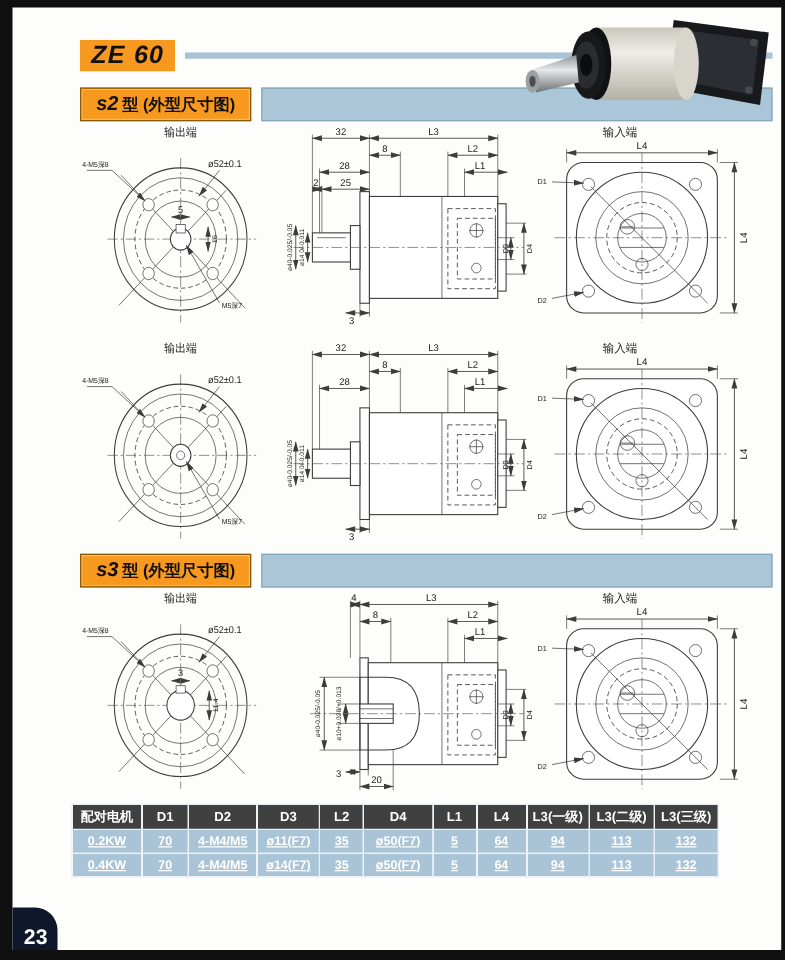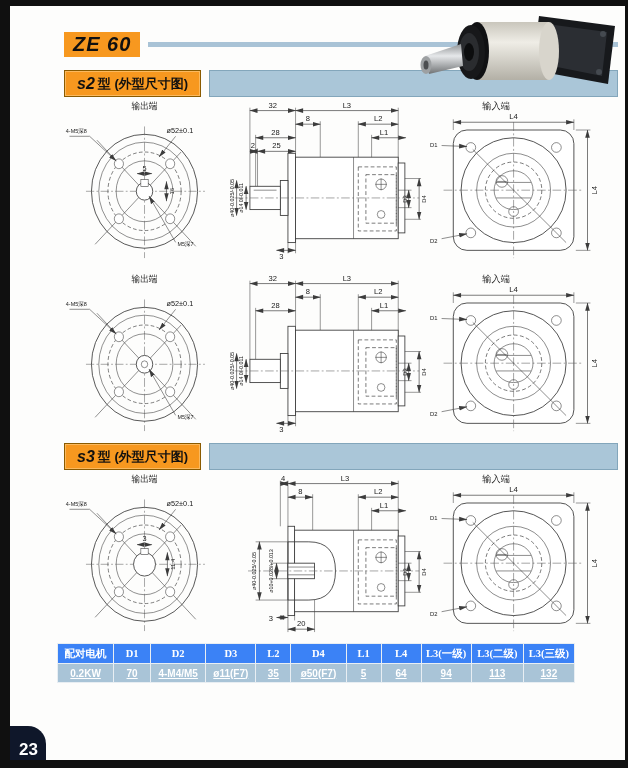--- a/index.html
+++ b/index.html
@@ -34,21 +34,21 @@
   .dsh{fill:none;stroke:#3c3c3c;stroke-width:0.7;stroke-dasharray:4 2.5;}
   .cl{fill:none;stroke:#666;stroke-width:0.6;stroke-dasharray:9 2.5 2 2.5;}
   .dim{fill:none;stroke:#3c3c3c;stroke-width:0.7;marker-start:url(#as);marker-end:url(#ae);}
   .ldr{marker-end:url(#ae);}
   .wit{fill:none;stroke:#3c3c3c;stroke-width:0.55;}
   .white{fill:#fff;}
   
   .spec-table{margin:8px 0 0 47px;border-collapse:collapse;width:518px;table-layout:fixed;}
   .spec-table th,.spec-table td{border:1.5px solid #e8eef3;color:#fff;text-align:center;padding:0;
     font-size:10px;font-weight:bold;overflow:hidden;white-space:nowrap;}
-  .spec-table th{background:#3b82f6;height:19px;font-size:10.5px;font-family:Liberation Serif, serif;}
+  .spec-table th{background:#404040;height:19px;font-size:10.5px;}
   .spec-table td{background:#a9c4d7;height:18px;text-decoration:underline;}
   .note{margin:4px 0 0 47px;font-size:10.5px;font-weight:bold;color:#1a1a1a;letter-spacing:0.5px;}
   .page-num{position:absolute;left:-10px;bottom:-8px;width:46px;height:42px;background:#0f172a;
     border-radius:3px 18px 3px 3px;color:#fff;font-size:17px;font-weight:bold;
     display:flex;align-items:center;justify-content:flex-end;padding:6px 8px 0 0;box-sizing:border-box;z-index:3;}
 </style>
 </head>
 <body>
 
 <svg width="0" height="0" style="position:absolute">
@@ -505,18 +505,31 @@
       <td>4-M4/M5</td>
       <td>ø11(F7)</td>
       <td>35</td>
       <td>ø50(F7)</td>
       <td>5</td>
       <td>64</td>
       <td>94</td>
       <td>113</td>
       <td>132</td>
     </tr>
+    <tr>
+      <td>0.4KW</td>
+      <td>70</td>
+      <td>4-M4/M5</td>
+      <td>ø14(F7)</td>
+      <td>35</td>
+      <td>ø50(F7)</td>
+      <td>5</td>
+      <td>64</td>
+      <td>94</td>
+      <td>113</td>
+      <td>132</td>
+    </tr>
   </tbody>
     </table>
 
 
   <div class="page-num">23</div>
 </div>
 
 </body></html>

